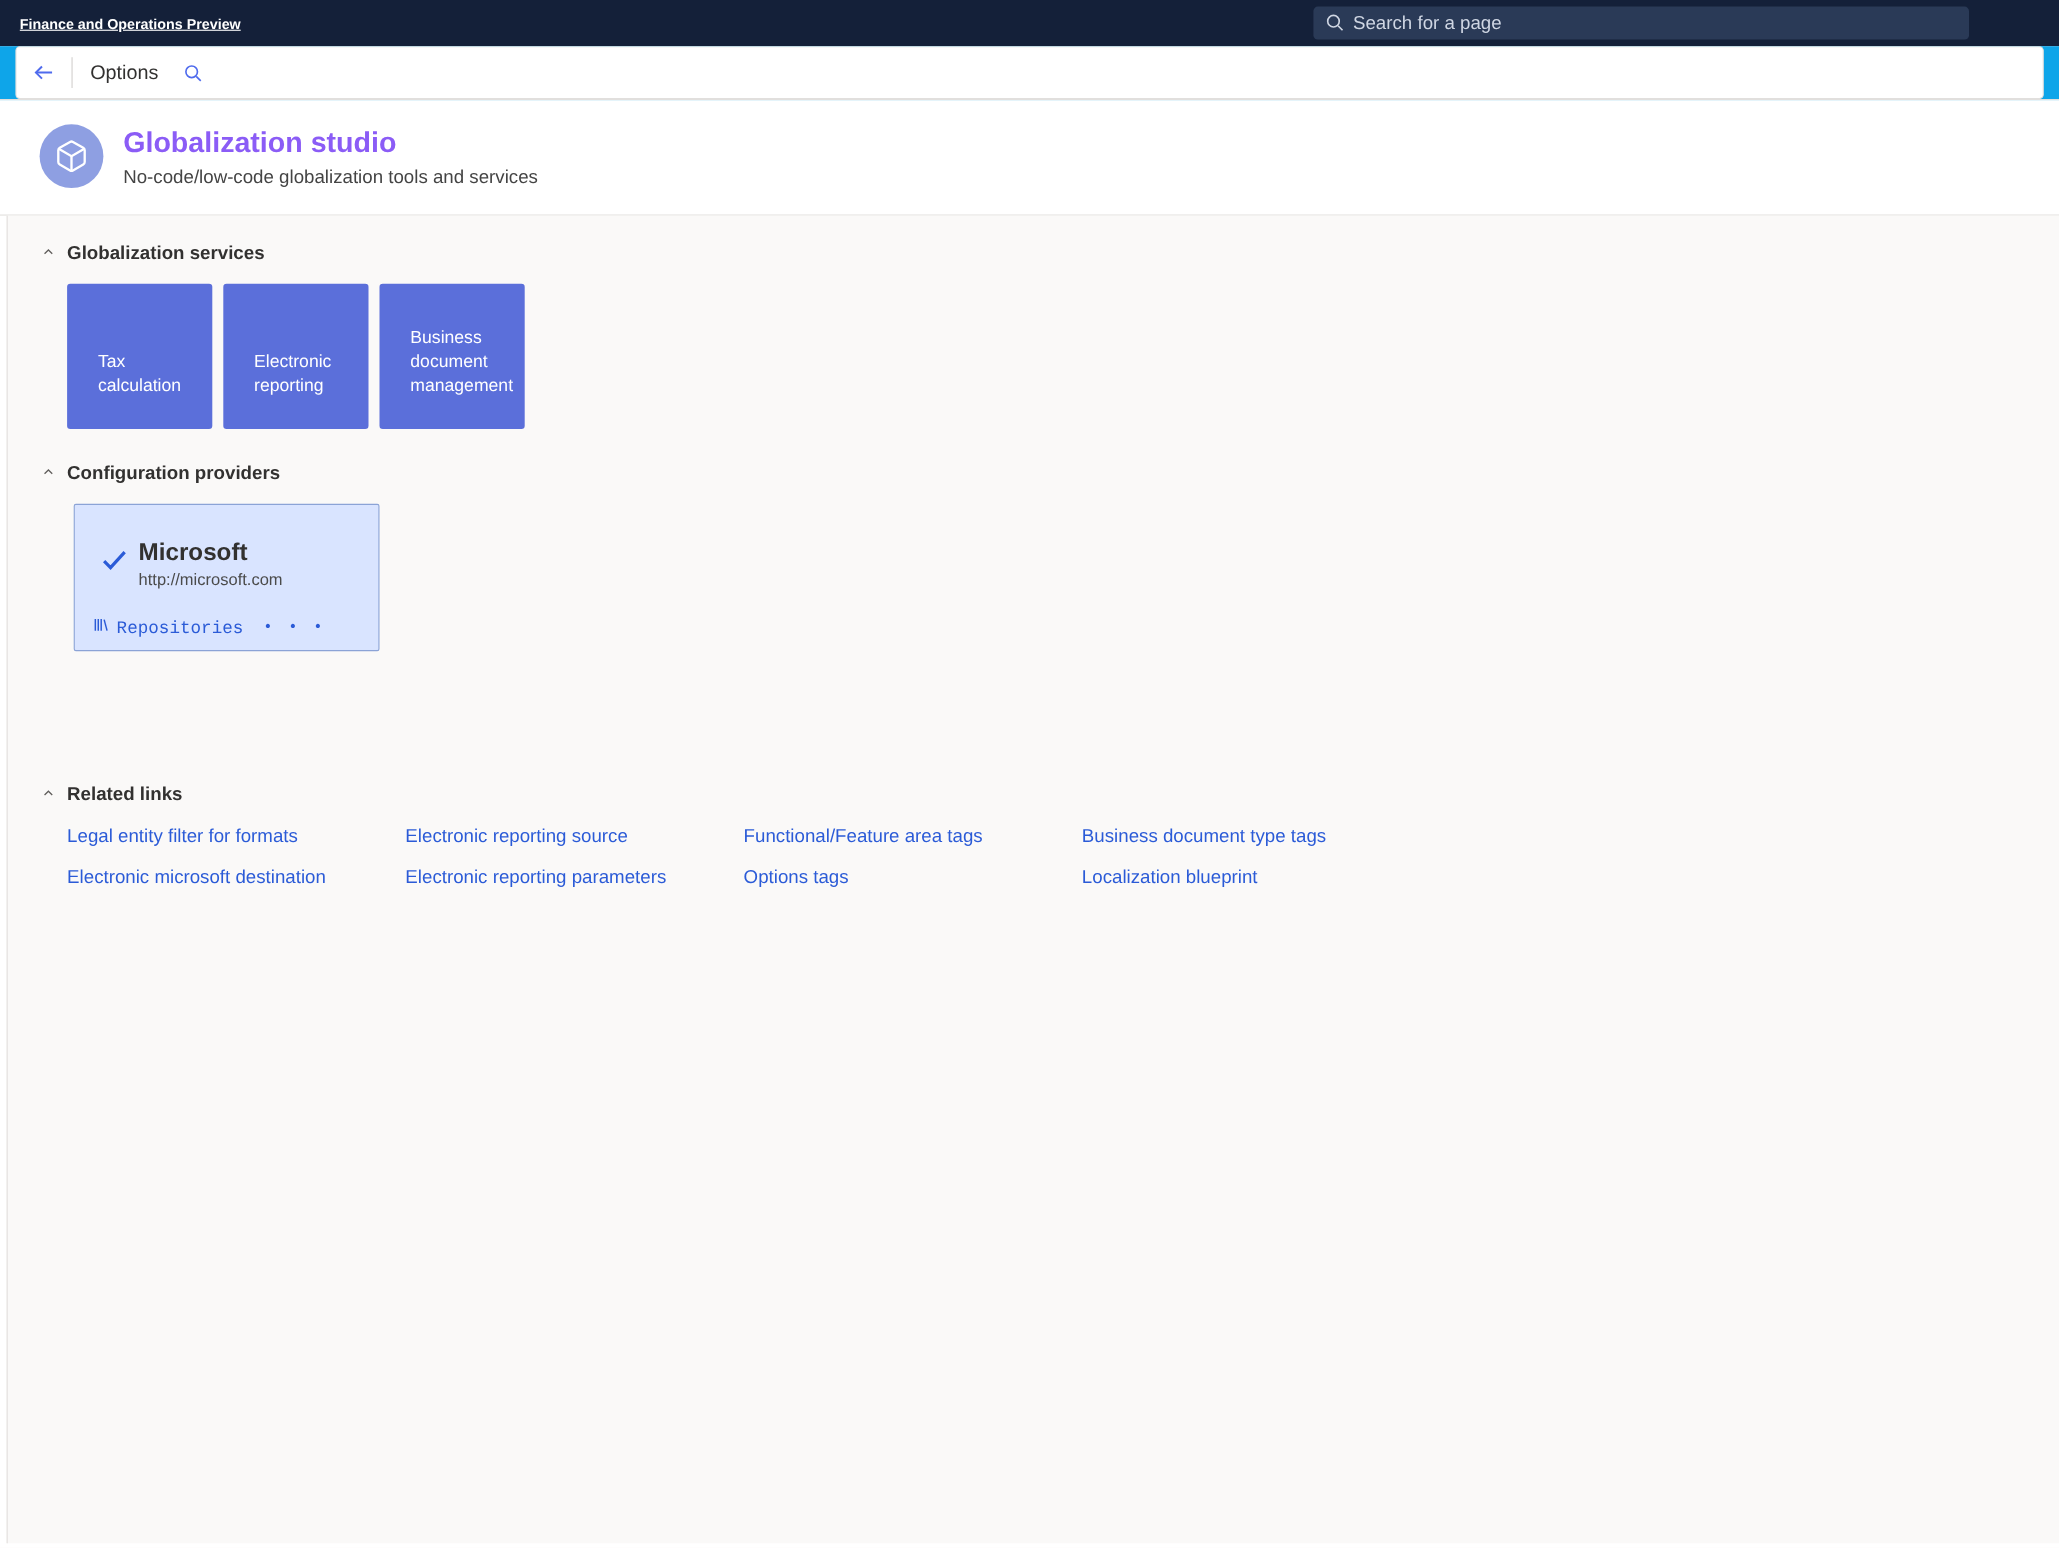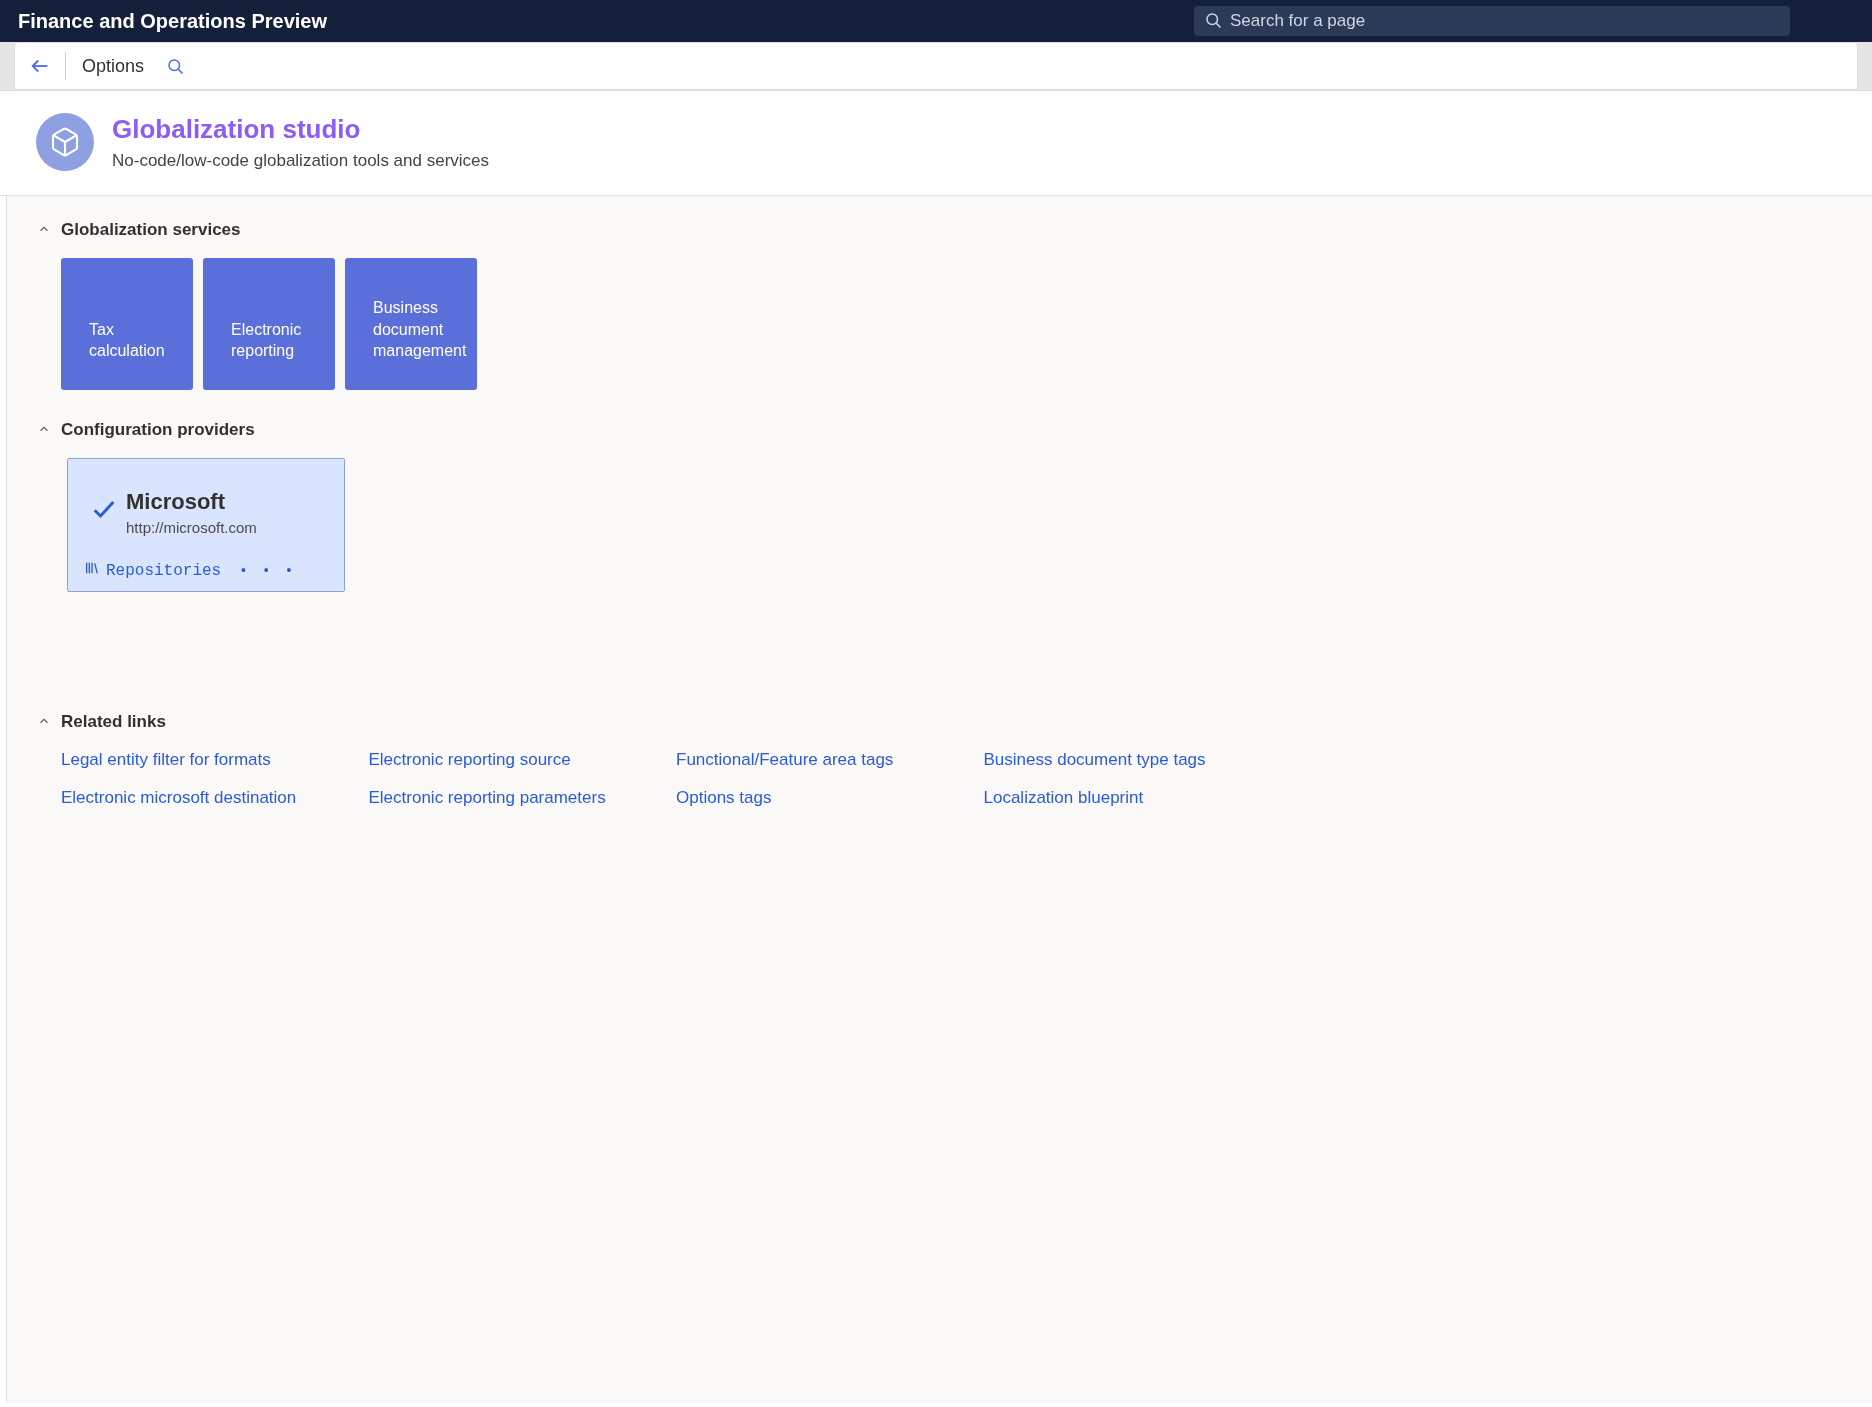--- a/index.html
+++ b/index.html
@@ -15,23 +15,24 @@
   
   .topbar {
     height: 42px;
     background: #142039;
     color: #fff;
     display: flex;
     align-items: center;
     padding: 0 18px;
   }
   .topbar-title {
-    font-size: 20px;
+    font-size: 13px;
     font-weight: 600;
     flex: 0 0 auto;
+    text-decoration: underline;
   }
   .topbar-spacer { flex: 1; }
   .search-wrap {
     display: flex;
     align-items: center;
     background: #2a3a57;
     border-radius: 4px;
     height: 30px;
     width: 596px;
     padding: 0 10px;
@@ -44,21 +45,21 @@
     border: none;
     outline: none;
     color: #d8dde6;
     font-size: 17px;
     width: 100%;
   }
   .search-input::placeholder { color: #cfd6e3; }
 
   
   .actionbar-outer {
-    background: #e5e5e5;
+    background: #0ea5e9;
     border-bottom: 1px solid #e1dfdd;
     padding: 0 14px 0 14px;
   }
   .actionbar {
     display: flex;
     align-items: center;
     height: 48px;
     background: #fff;
     border: 1px solid #e1dfdd;
     border-radius: 4px;

